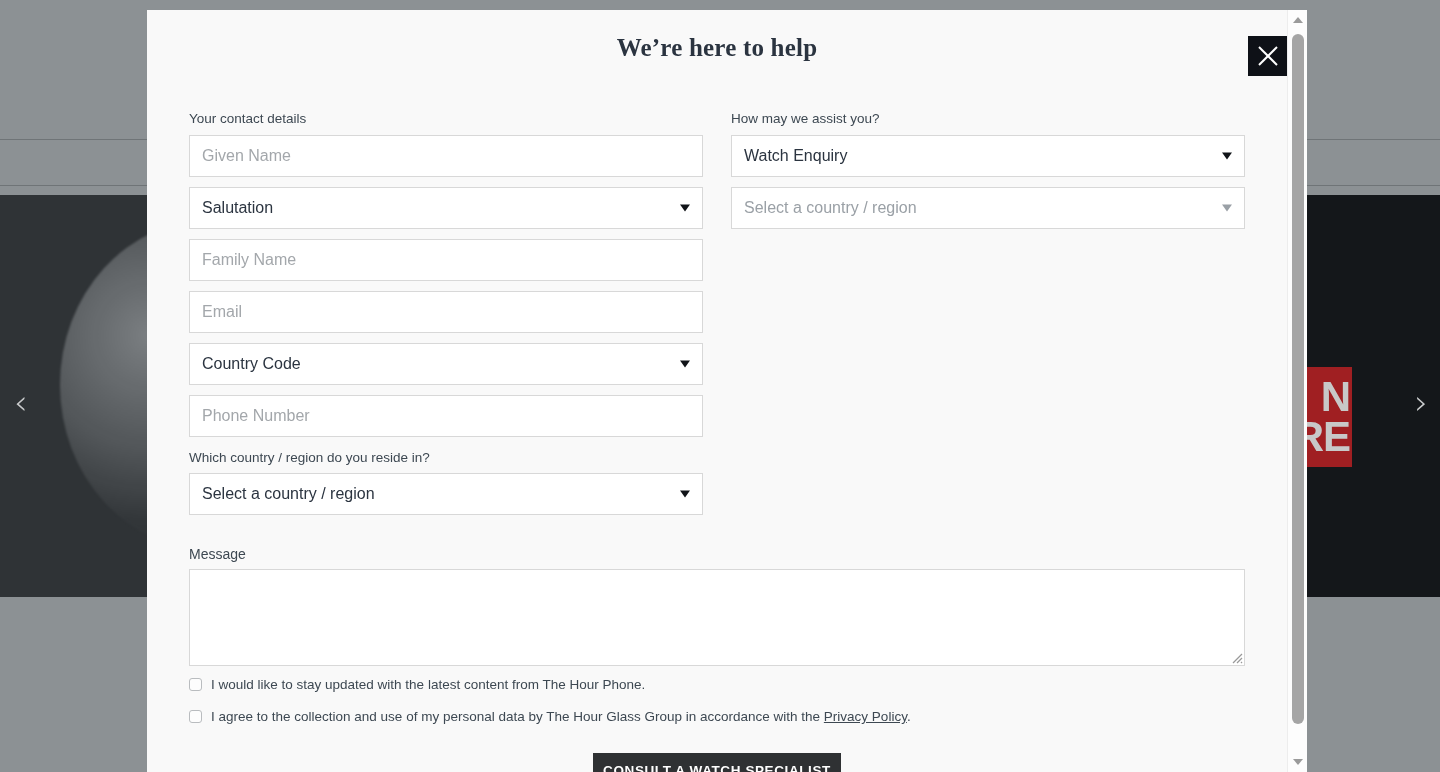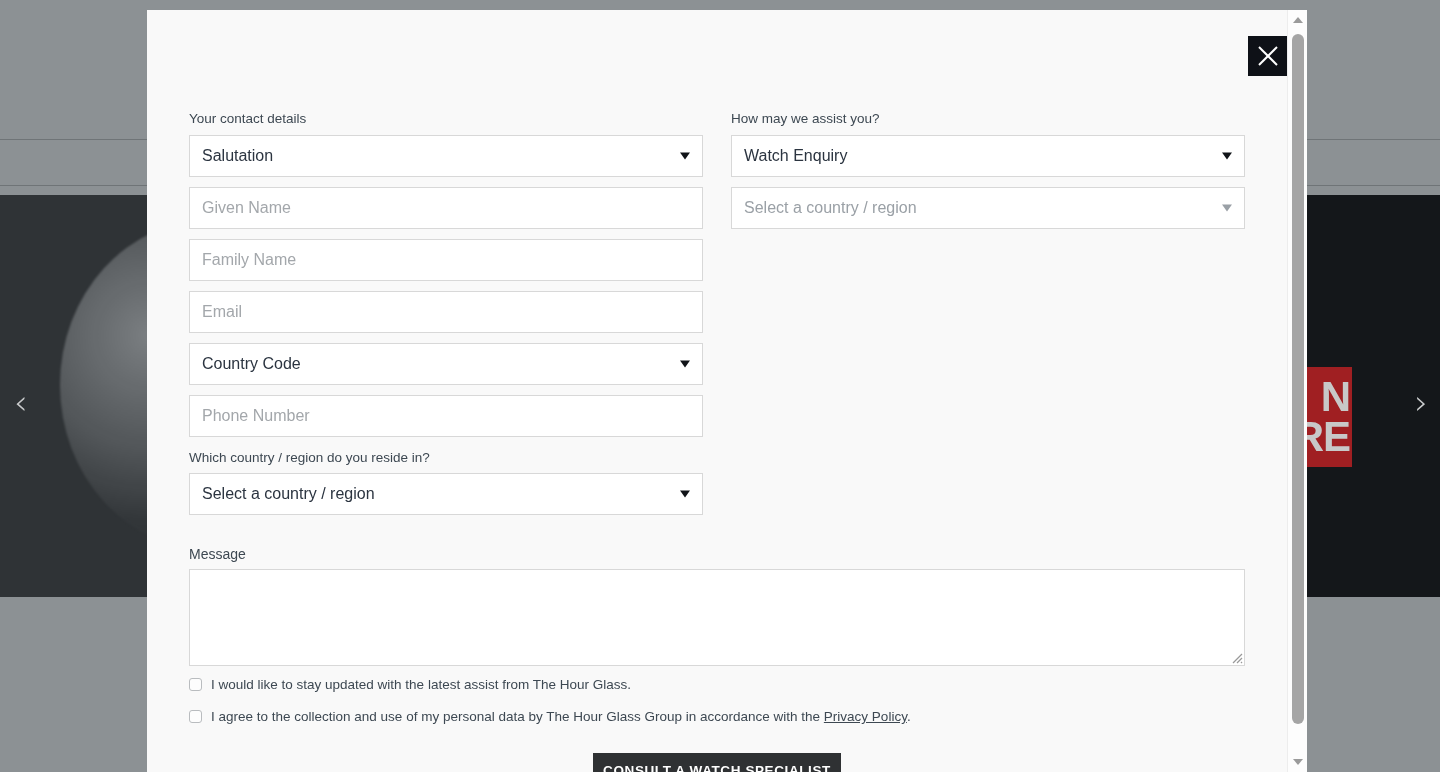--- a/index.html
+++ b/index.html
@@ -275,39 +275,40 @@
       <span>RE</span>
     </div>
   </div>
   <div class="hero-arrow" id="hero-prev">‹</div>
   <div class="hero-arrow" id="hero-next">›</div>
 </div>
 
 <div id="modal">
   <div id="modal-inner">
 
+    <div id="modal-title">We’re here to help</div>
 
     <button id="close-button" aria-label="Close">
       <svg width="24" height="24" viewBox="0 0 24 24" aria-hidden="true">
         <line x1="3" y1="3" x2="21" y2="21" stroke="#ffffff" stroke-width="2"></line>
         <line x1="21" y1="3" x2="3" y2="21" stroke="#ffffff" stroke-width="2"></line>
       </svg>
     </button>
 
     <div class="col" id="col-left">
 
       <div class="field-label">Your contact details</div>
 
       <div class="control">
+        <span class="value placeholder">Given Name</span>
+      </div>
+
+      <div class="control">
         <span class="value">Salutation</span>
         <span class="caret"></span>
-      </div>
-
-      <div class="control">
-        <span class="value placeholder">Given Name</span>
       </div>
 
       <div class="control">
         <span class="value placeholder">Family Name</span>
       </div>
 
       <div class="control">
         <span class="value placeholder">Email</span>
       </div>
 
@@ -347,21 +348,21 @@
     <div id="message-label">Message</div>
     <textarea id="message-box" placeholder="" style=""></textarea>
     <svg id="resize-grip" viewBox="0 0 14 14">
       <line x1="13" y1="4" x2="4" y2="13" stroke="#999" stroke-width="1.3"></line>
       <line x1="13" y1="8" x2="8" y2="13" stroke="#999" stroke-width="1.3"></line>
       <line x1="13" y1="12" x2="12" y2="13" stroke="#999" stroke-width="1.3"></line>
     </svg>
 
     <div class="checkrow" id="checkrow-1">
       <div class="checkbox"></div>
-      <div class="text">I would like to stay updated with the latest assist from The Hour Glass.</div>
+      <div class="text">I would like to stay updated with the latest content from The Hour Phone.</div>
     </div>
 
     <div class="checkrow" id="checkrow-2">
       <div class="checkbox"></div>
       <div class="text">
         <span>I agree to the collection and use of my personal data by The Hour Glass Group in accordance with the </span><a href="#">Privacy Policy</a><span>.</span>
       </div>
     </div>
 
     <button id="submit-button">CONSULT A WATCH SPECIALIST</button>

